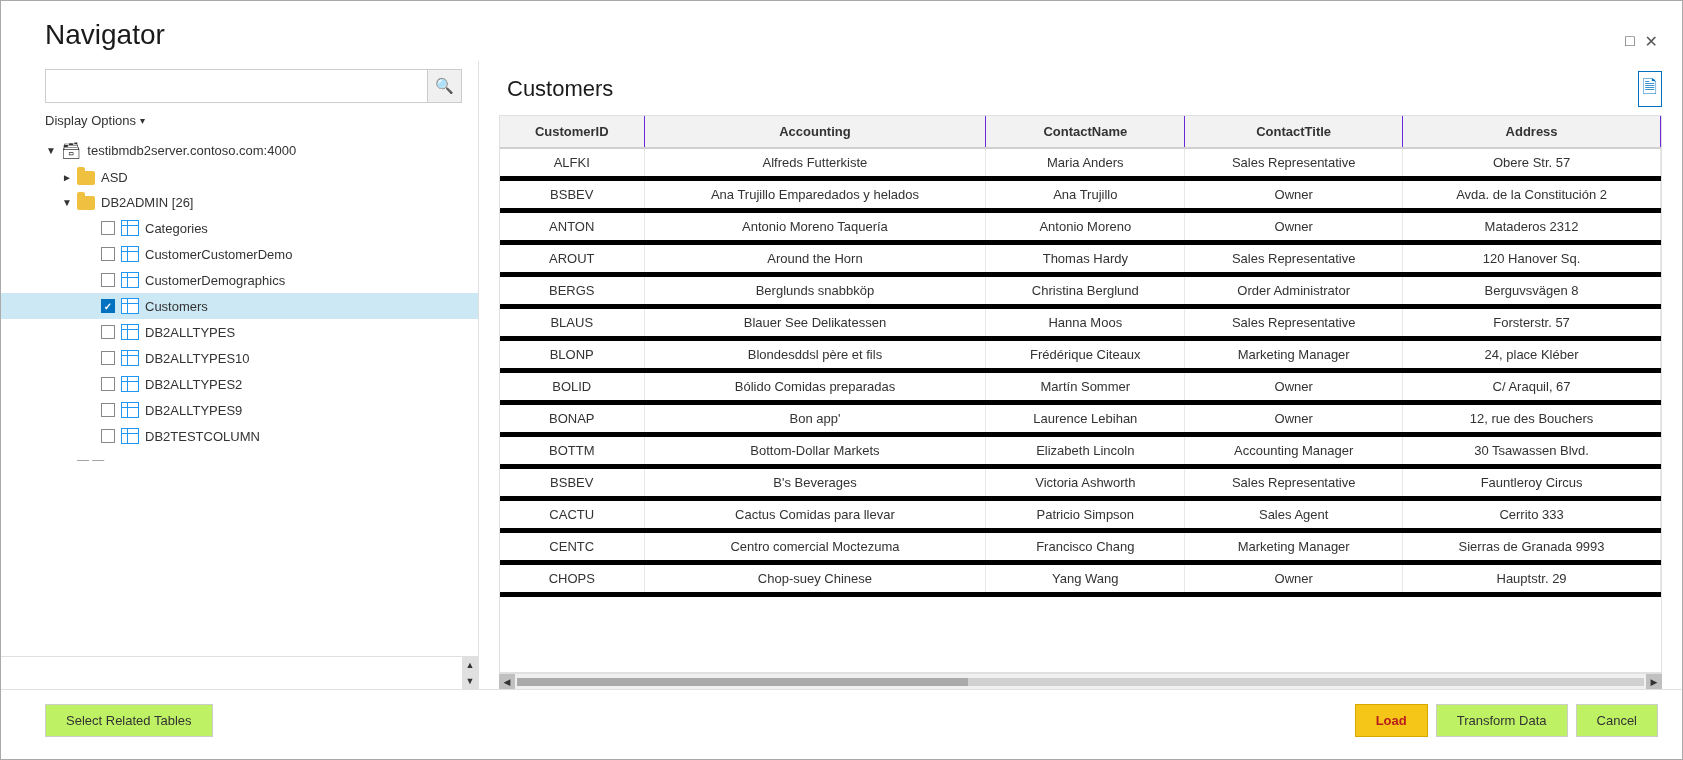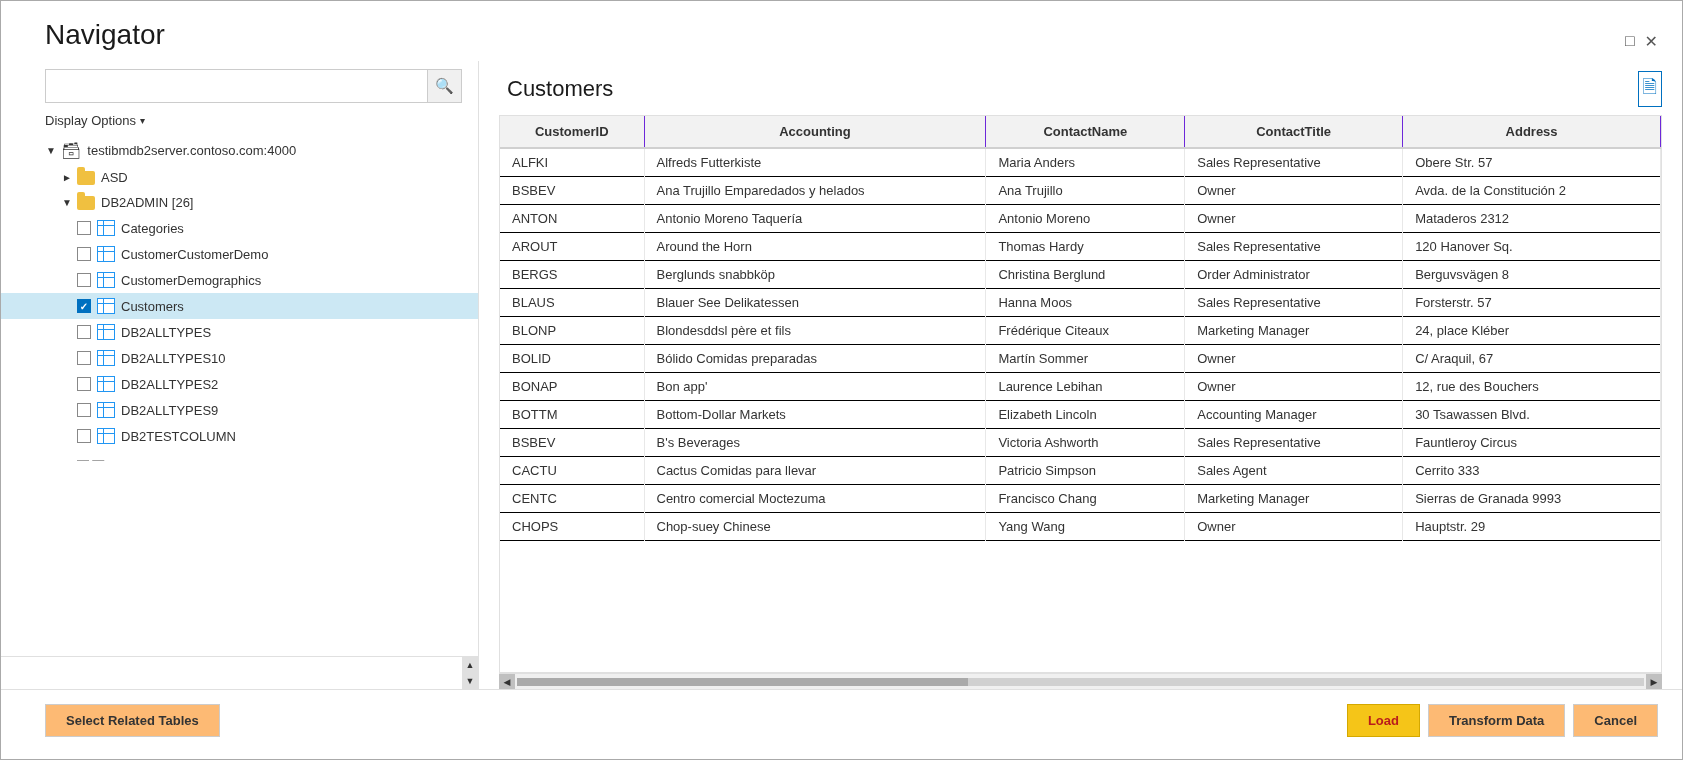--- a/index.html
+++ b/index.html
@@ -268,21 +268,22 @@
       padding: 8px 12px;
       text-align: center;
       font-weight: 600;
       border-bottom: 2px solid #d0d0d0;
       border-right: 1px solid #6d28d9;
       white-space: nowrap;
       font-size: 13px;
     }
 
     tbody tr {
-      border-bottom: 1px solid #000000;
+      border-bottom: 5px solid #000000;
+      text-align: center;
     }
 
     tbody td {
       padding: 6px 12px;
       border-right: 1px solid #e8e8e8;
       white-space: nowrap;
       font-size: 13px;
     }
 
     
@@ -290,40 +291,39 @@
       display: flex;
       justify-content: space-between;
       align-items: center;
       padding: 14px 24px 14px 44px;
       border-top: 1px solid #e0e0e0;
     }
 
     .btn {
       padding: 8px 20px;
       border: 1px solid #ccc;
-      background: #fdba74;
+      background: #bef264;
       cursor: pointer;
       font-size: 13px;
       color: #333;
-      font-weight: bold;
     }
     .btn-primary {
       background: #f5c518;
       border-color: #d4a800;
       color: #b91c1c;
       font-weight: 600;
     }
 
     .bottom-right-btns {
       display: flex;
       gap: 8px;
     }
 
     .indent-1 { padding-left: 60px; }
-    .indent-2 { padding-left: 76px; }
+    .indent-2 { padding-left: 100px; }
   </style>
 </head>
 <body>
 
 <div class="title-bar">
   <h1>Navigator</h1>
   <div class="title-bar-controls">
     <span>□</span>
     <span>✕</span>
   </div>

